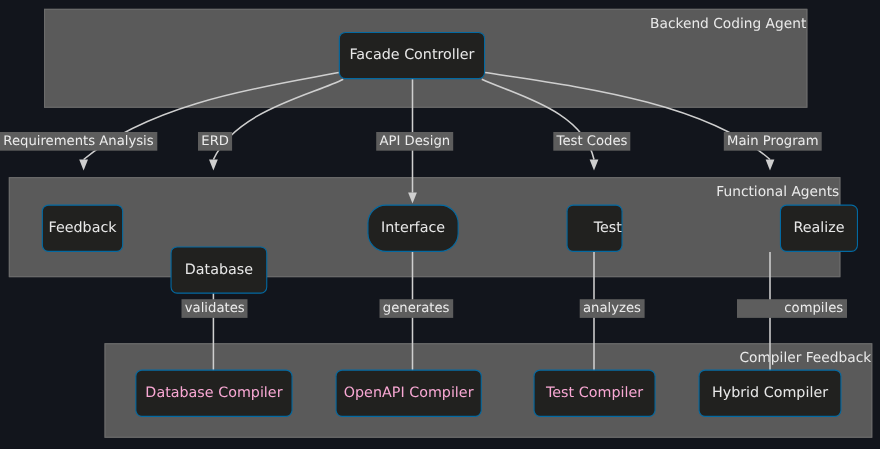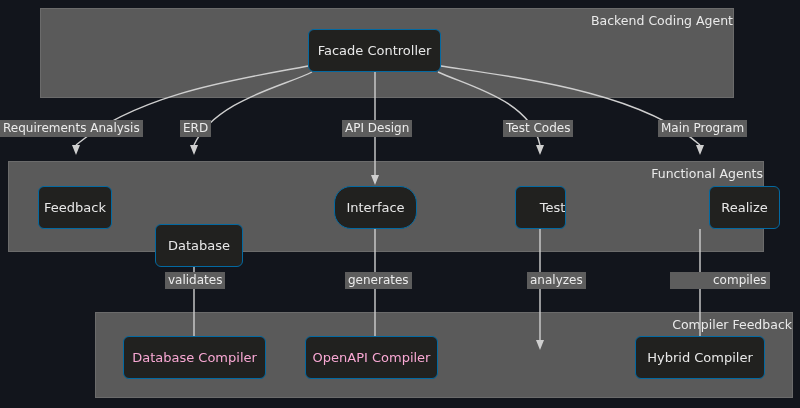--- a/index.html
+++ b/index.html
@@ -75,20 +75,21 @@
   <div class="node" style="left:308px;top:29px;width:133px;height:43px;">Facade Controller</div>
 
   <div class="node" style="left:38px;top:186px;width:74px;height:43px;">Feedback</div>
   <div class="node" style="left:155px;top:196px;width:88px;height:43px;margin-top:28px;">Database</div>
   <div class="node" style="left:334px;top:186px;width:83px;height:43px;border-radius:17px;">Interface</div>
   <div class="node" style="left:515px;top:186px;width:51px;height:43px;padding-left:24px;">Test</div>
   <div class="node" style="left:665px;top:186px;width:71px;height:43px;margin-left:44px;">Realize</div>
 
   <div class="node blue" style="left:123px;top:336px;width:143px;height:43px;">Database Compiler</div>
   <div class="node blue" style="left:305px;top:336px;width:133px;height:43px;">OpenAPI Compiler</div>
+  <div class="node blue" style="left:485px;top:336px;width:111px;height:43px;">Test Compiler</div>
   <div class="node" style="left:635px;top:336px;width:130px;height:43px;text-align:right;">Hybrid Compiler</div>
 
   <div class="elabel" style="left:0px;top:120px;">Requirements Analysis</div>
   <div class="elabel" style="left:180px;top:120px;">ERD</div>
   <div class="elabel" style="left:342px;top:120px;">API Design</div>
   <div class="elabel" style="left:503px;top:120px;">Test Codes</div>
   <div class="elabel" style="left:658px;top:120px;">Main Program</div>
 
   <div class="elabel" style="left:165px;top:272px;text-align:center;">validates</div>
   <div class="elabel" style="left:345px;top:272px;">generates</div>

